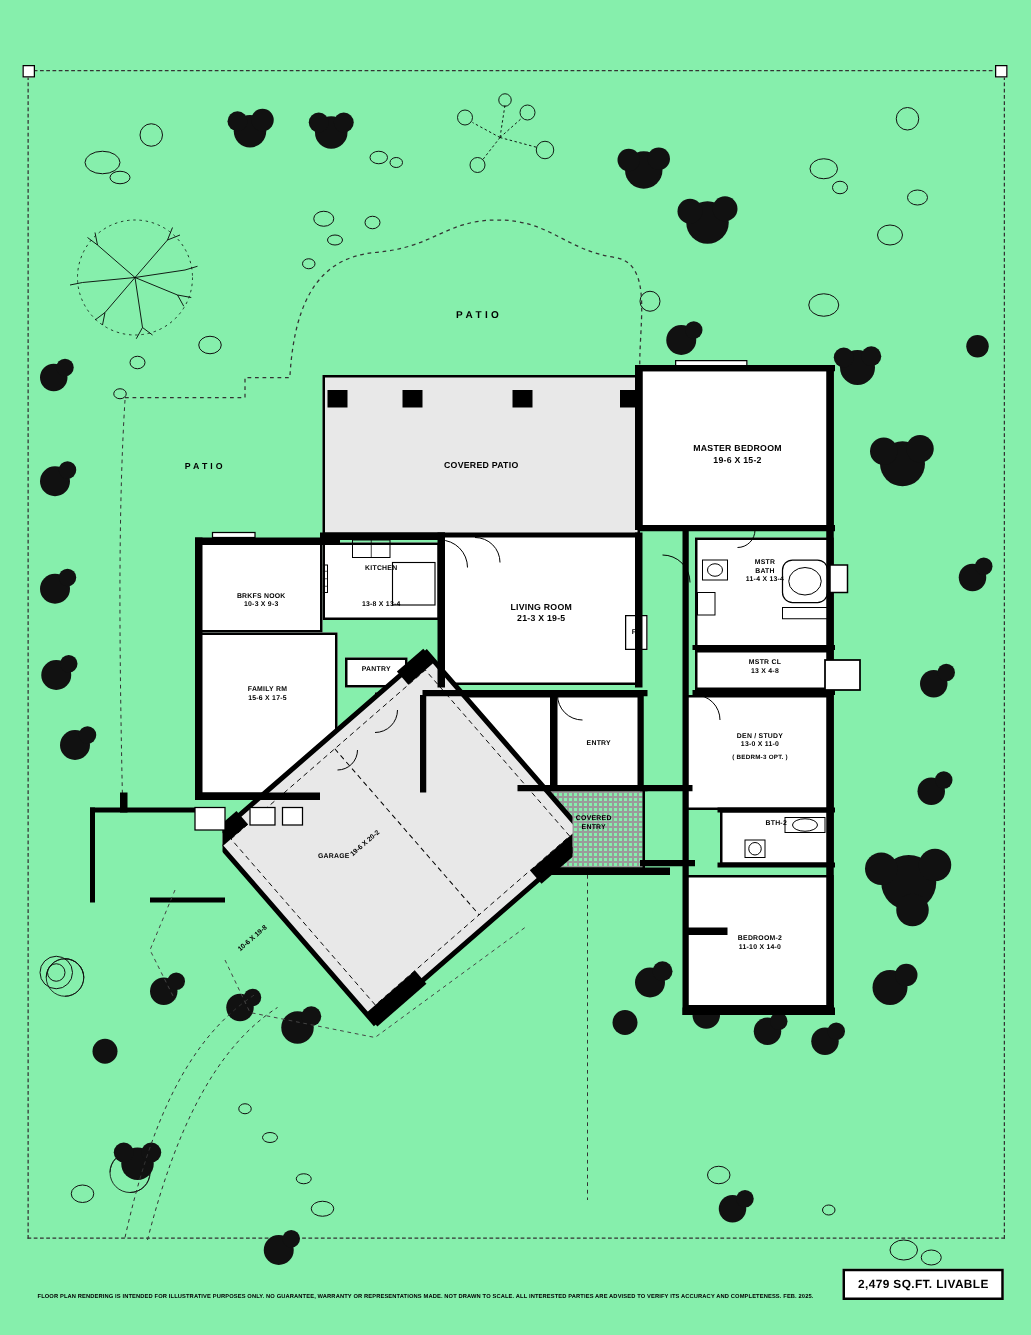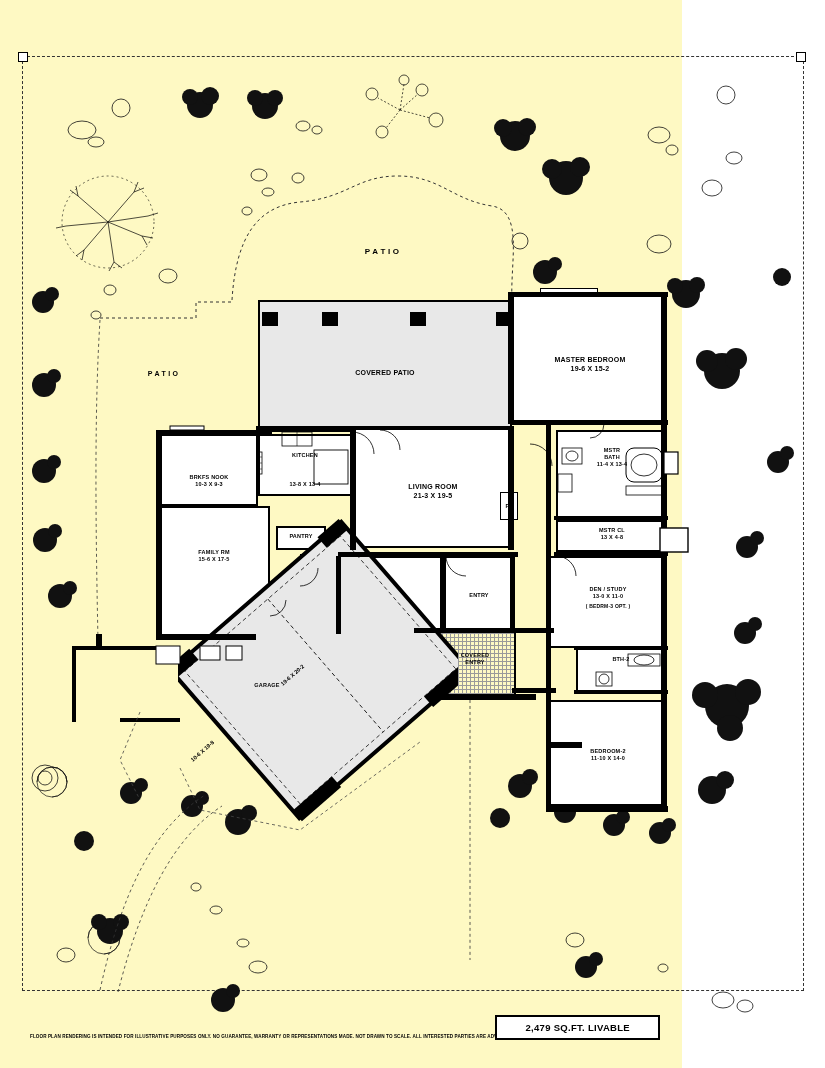--- a/index.html
+++ b/index.html
@@ -1,17 +1,17 @@
 <!DOCTYPE html>
 <html><head>
 <meta charset="utf-8">
 <style>
   html,body{margin:0;padding:0;background:#ffffff;}
   body{width:825px;height:1068px;font-family:"Liberation Sans",sans-serif;color:#000;position:relative;overflow:hidden;}
-  #sheet{position:absolute;left:0;top:0;width:682px;height:1068px;background:#fef9c3;}
+  #sheet{position:absolute;left:0;top:0;width:825px;height:1068px;background:#86efac;}
 
   .abs{position:absolute;}
   .room-label{position:absolute;text-align:center;font-family:"Liberation Sans",sans-serif;font-weight:700;letter-spacing:.2px;line-height:1.25;color:#000;white-space:nowrap;}
   .room-label .dim{font-weight:700;display:block;}
   .tiny{font-size:5.5px;}
   .sm{font-size:7px;}
   .md{font-size:8px;}
 
   
   .wall{position:absolute;background:#000;}
@@ -23,21 +23,21 @@
      repeating-linear-gradient(0deg,#9a9a9a 0 1px,transparent 1px 4px);
   }
 
   .dashed-border{position:absolute;border:1px dashed #444;box-sizing:border-box;}
 
   .corner{position:absolute;width:8px;height:8px;border:1px solid #000;background:#fff;}
 
   
   #footer-title{position:absolute;left:0;right:0;bottom:44px;text-align:center;font-family:"Liberation Serif",serif;font-weight:700;font-size:13px;letter-spacing:1px;}
   #disclaimer{position:absolute;left:30px;bottom:28px;width:640px;font-size:4.6px;font-weight:700;letter-spacing:.1px;line-height:1.3;}
-  #sqft-box{position:absolute;right:22px;bottom:28px;border:2px solid #000;padding:5px 28px;font-size:9.5px;font-weight:700;letter-spacing:.3px;background:#fff;text-align:center;}
+  #sqft-box{position:absolute;right:22px;bottom:28px;border:2px solid #000;padding:5px 10px;font-size:9.5px;font-weight:700;letter-spacing:.3px;background:#fff;text-align:center;}
   #watermark{position:absolute;left:8px;bottom:40px;font-family:"Liberation Serif",serif;font-size:26px;color:rgba(120,120,120,.45);letter-spacing:1px;font-weight:400;}
 
   .fp{position:absolute;border:1px solid #000;font-size:5.5px;font-weight:700;display:flex;align-items:center;justify-content:center;background:#fff;}
   .opt{font-size:5px;font-weight:700;}
 </style>
 </head>
 <body>
 
 <div id="sheet">
 

